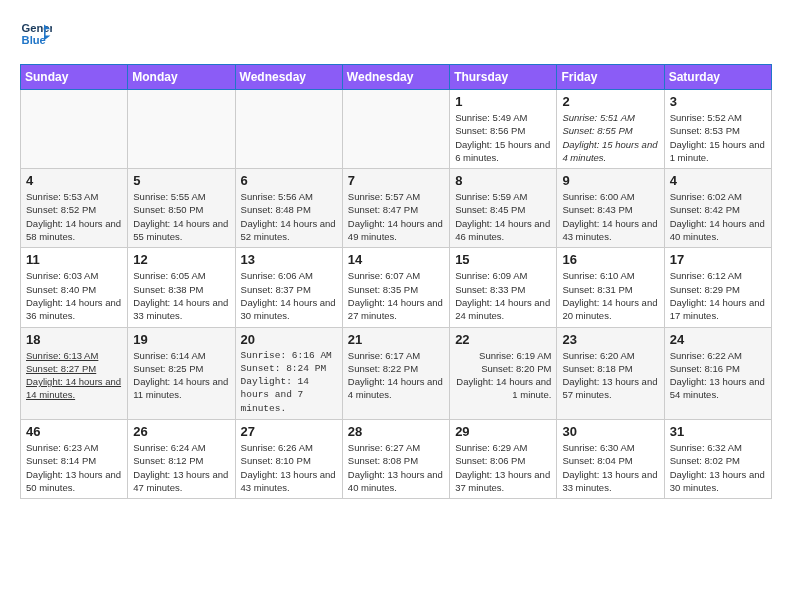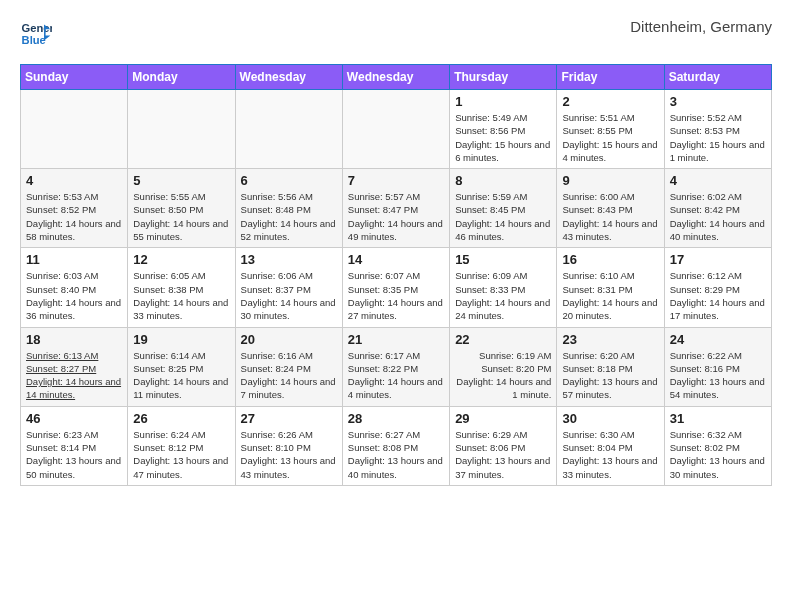--- a/index.html
+++ b/index.html
@@ -89,21 +89,20 @@
 <div class="page">
   <div class="header">
     <div class="logo">
       <svg class="logo-icon" viewBox="0 0 40 40">
         <text x="2" y="18" font-size="14" font-weight="bold" fill="#1a3a5c">General</text>
         <text x="2" y="32" font-size="14" font-weight="bold" fill="#2176c8">Blue</text>
         <polygon points="30,8 38,14 32,14 32,22 38,22 30,28" fill="#2176c8"></polygon>
       </svg>
     </div>
     <div class="title-area">
-      <div class="subtitle">Dittenheim, Germany</div>
     </div>
   </div>
 
   <table>
     <thead>
       <tr>
       <th>Sunday</th>
           <th>Monday</th>
           <th>Wednesday</th>
           <th>Wednesday</th>
@@ -119,21 +118,21 @@
           <td class="empty"></td>
           <td class="empty"></td>
           <td>
             <span class="day-number">1</span>
             <div class="cell-content" style="white-space: pre-line;">Sunrise: 5:49 AM
 Sunset: 8:56 PM
 Daylight: 15 hours and 6 minutes.</div>
           </td>
           <td>
             <span class="day-number">2</span>
-            <div class="cell-content" style="white-space: pre-line;">Sunrise: 5:51 AM
+            <div class="cell-content" style="white-space: pre-line; font-style: italic;">Sunrise: 5:51 AM
 Sunset: 8:55 PM
 Daylight: 15 hours and 4 minutes.</div>
           </td>
           <td>
             <span class="day-number">3</span>
             <div class="cell-content" style="white-space: pre-line;">Sunrise: 5:52 AM
 Sunset: 8:53 PM
 Daylight: 15 hours and 1 minute.</div>
           </td>
         </tr>
@@ -233,21 +232,21 @@
 Daylight: 14 hours and 14 minutes.</div>
           </td>
           <td>
             <span class="day-number">19</span>
             <div class="cell-content" style="white-space: pre-line;">Sunrise: 6:14 AM
 Sunset: 8:25 PM
 Daylight: 14 hours and 11 minutes.</div>
           </td>
           <td>
             <span class="day-number">20</span>
-            <div class="cell-content" style="white-space: pre-line;">Sunrise: 6:16 AM
+            <div class="cell-content" style="white-space: pre-line; font-family: Liberation Mono, monospace;">Sunrise: 6:16 AM
 Sunset: 8:24 PM
 Daylight: 14 hours and 7 minutes.</div>
           </td>
           <td>
             <span class="day-number">21</span>
             <div class="cell-content" style="white-space: pre-line;">Sunrise: 6:17 AM
 Sunset: 8:22 PM
 Daylight: 14 hours and 4 minutes.</div>
           </td>
           <td>

